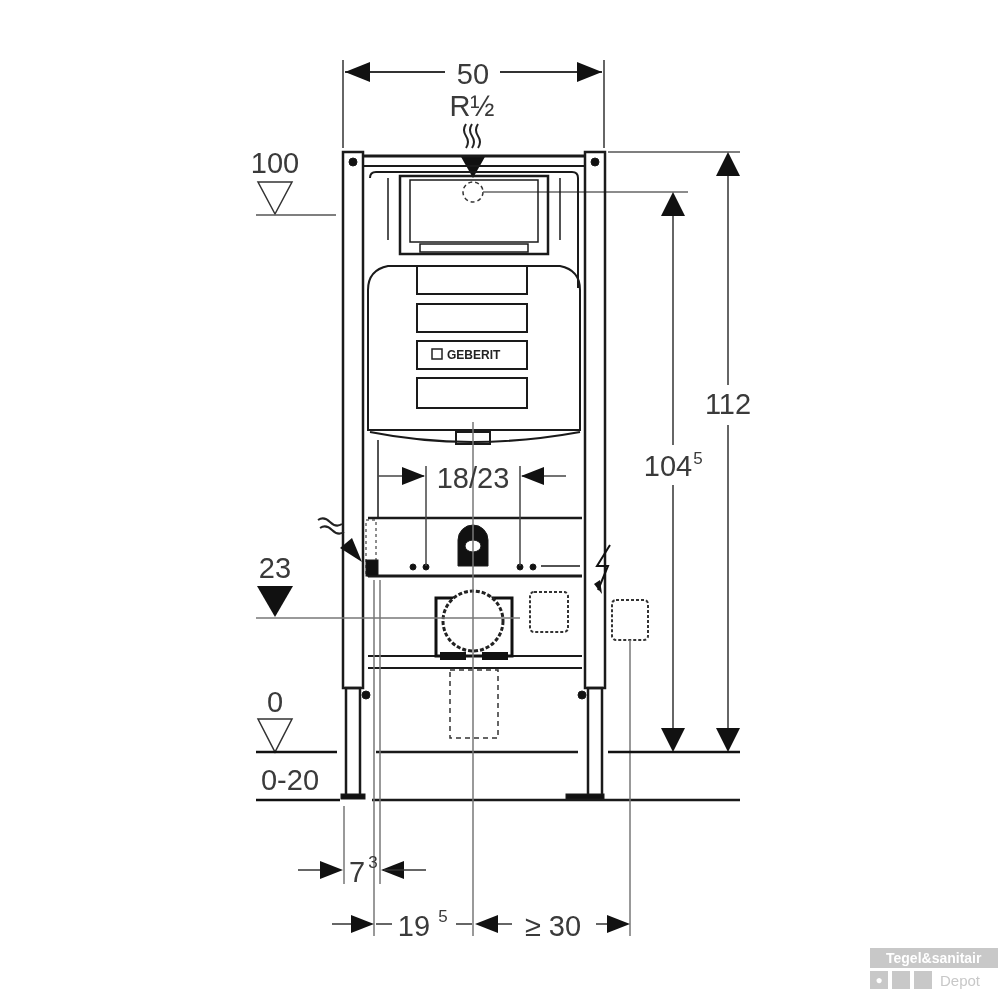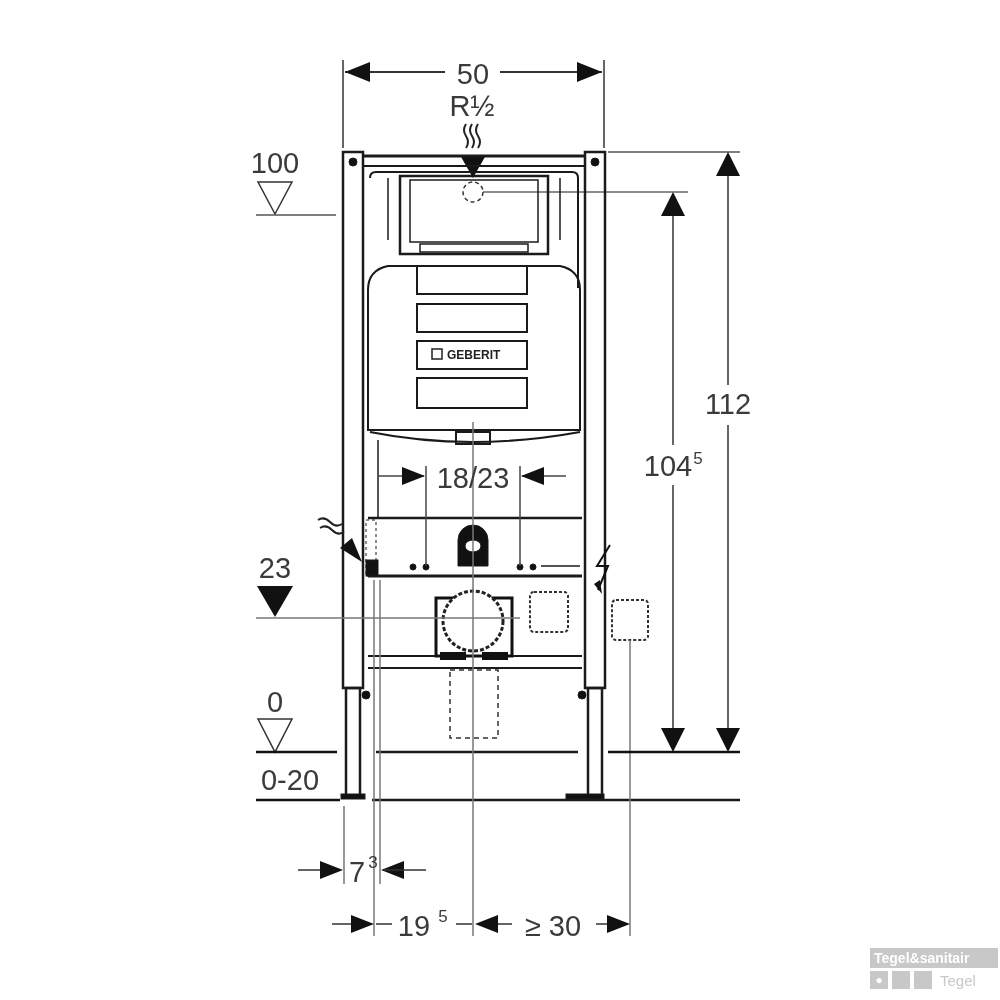--- a/index.html
+++ b/index.html
@@ -2,21 +2,21 @@
 <html><head>
 <meta charset="utf-8">
 <style>
   html,body{margin:0;padding:0;background:#fff;}
   body{width:1000px;height:1000px;position:relative;overflow:hidden;font-family:"Liberation Sans",sans-serif;}
   svg{position:absolute;left:0;top:0;}
   .lbl{font-family:"Liberation Sans",sans-serif;fill:#3a3a3a;}
   .big{font-size:29px;}
   .sup{font-size:17px;}
   .watermark{position:absolute;left:870px;top:948px;width:128px;height:50px;}
-  .wm-top{background:#c8c8c8;color:#fff;font-weight:bold;font-size:14px;padding:2px 4px;height:16px;line-height:16px;}
+  .wm-top{background:#c8c8c8;color:#fff;font-weight:bold;font-size:14px;padding:2px 16px;height:16px;line-height:16px;}
   .wm-row{display:flex;gap:4px;margin-top:3px;align-items:center;}
   .wm-sq{width:18px;height:18px;background:#c8c8c8;color:#fff;font-size:12px;text-align:center;line-height:18px;}
   .wm-depot{color:#c8c8c8;font-size:15px;margin-left:4px;}
 </style>
 </head>
 <body>
 
 <svg width="1000" height="1000" viewBox="0 0 1000 1000">
   <defs>
     <marker id="arr" viewBox="0 0 10 10" refX="10" refY="5" markerWidth="10" markerHeight="10" orient="auto-start-reverse">
@@ -204,15 +204,15 @@
     <polygon points="630,924 607,915 607,933" fill="#111"></polygon>
   </g>
 </svg>
 
 <div class="watermark">
   <div class="wm-top">Tegel&amp;sanitair</div>
   <div class="wm-row">
     <div class="wm-sq">●</div>
     <div class="wm-sq"></div>
     <div class="wm-sq"></div>
-    <div class="wm-depot">Tegel</div>
+    <div class="wm-depot">Depot</div>
   </div>
 </div>
 
 </body></html>

